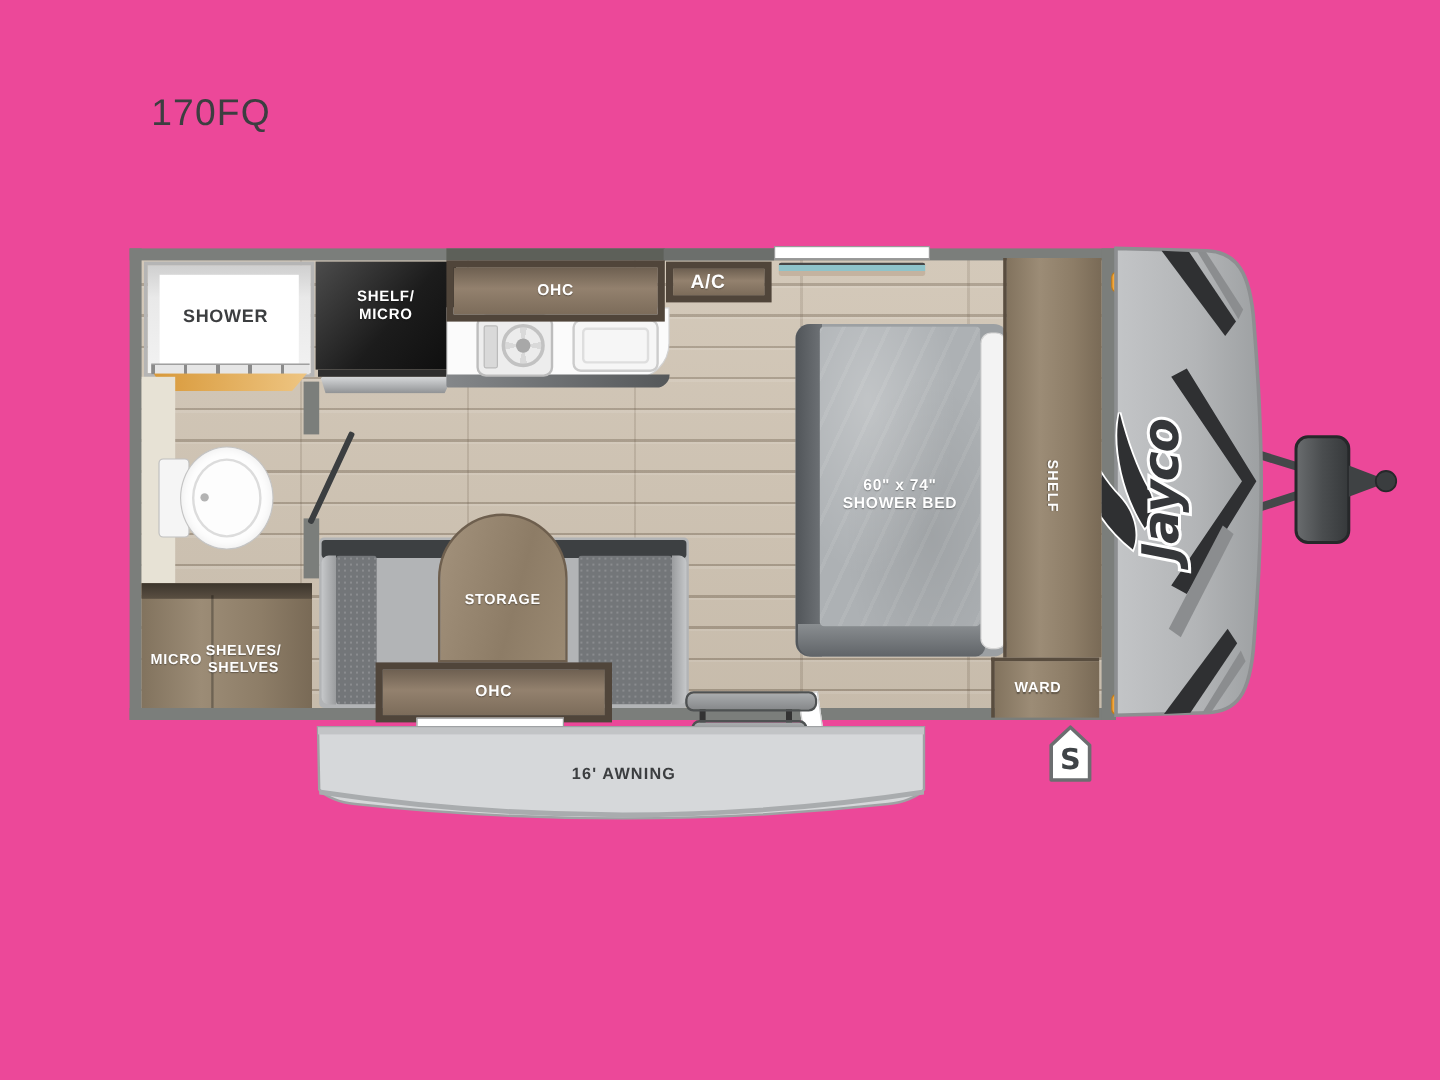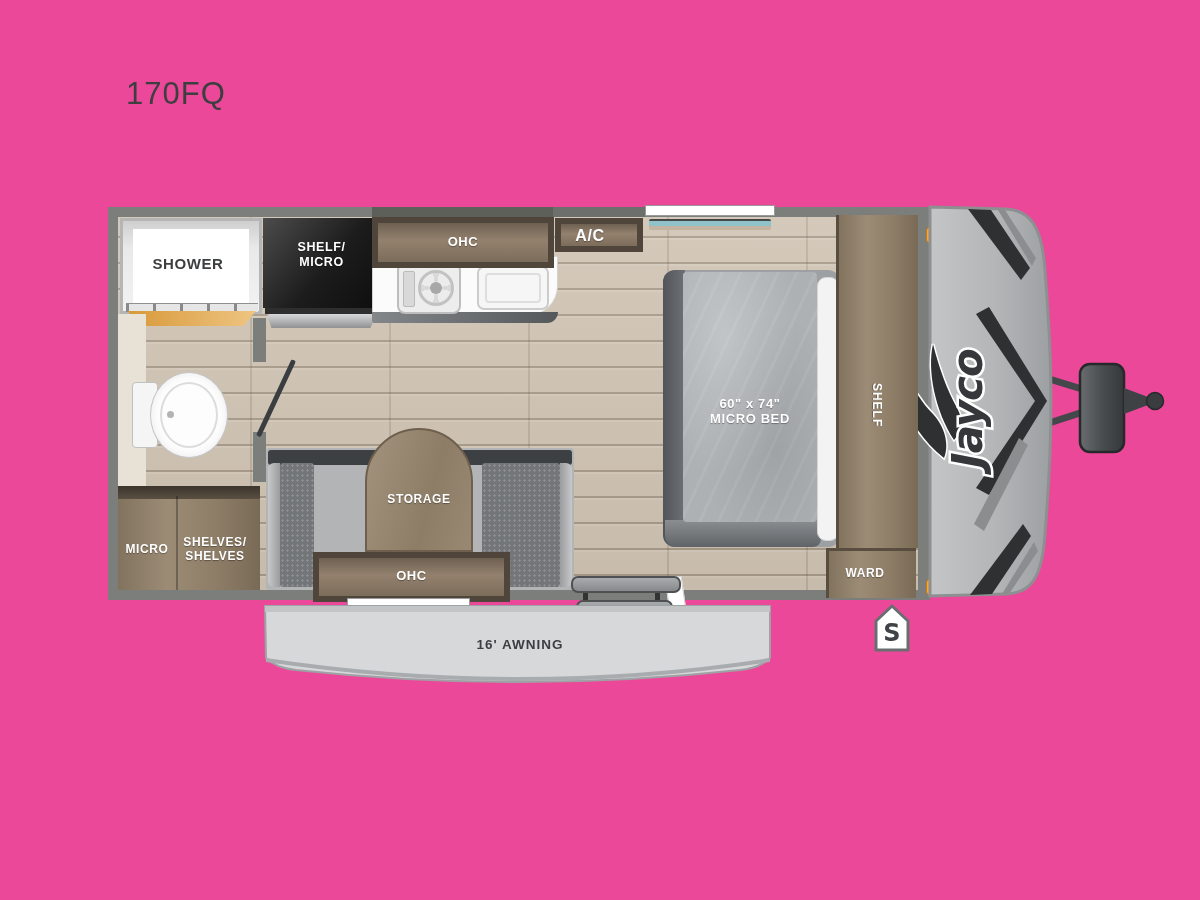--- a/index.html
+++ b/index.html
@@ -59,21 +59,21 @@
   <div class="abs" style="left:150px;top:372px;width:78px;height:86px;background:#fdfdfd;border:1px solid #c4c4c4;border-radius:50%;box-sizing:border-box;box-shadow:inset 0 0 8px rgba(0,0,0,.08);">
     <div class="abs" style="left:9px;top:9px;width:58px;height:66px;border:2px solid #dcdcdc;border-radius:50%;box-sizing:border-box;"></div>
     <div class="abs" style="left:16px;top:38px;width:7px;height:7px;background:#b3b3b3;border-radius:50%;"></div>
   </div>
 
   <div class="abs wood" style="left:118px;top:486px;width:142px;height:104px;">
     <div class="abs" style="left:0;top:0;width:142px;height:13px;background:linear-gradient(180deg,#3c352c,#5a4f42);"></div>
     <div class="abs" style="left:58px;top:10px;width:2px;height:94px;background:rgba(0,0,0,.28);"></div>
   </div>
   <div class="lbl abs" style="left:114px;top:542px;width:66px;font-size:12px;">MICRO</div>
-  <div class="lbl abs" style="left:172px;top:535px;width:86px;font-size:12px;">
+  <div class="lbl abs" style="left:160px;top:535px;width:86px;font-size:12px;">
     <span>SHELVES/</span><br><span>SHELVES</span>
   </div>
 
   <div class="abs wall" style="left:253px;top:318px;width:13px;height:44px;"></div>
   <div class="abs wall" style="left:253px;top:432px;width:13px;height:50px;"></div>
   <div class="abs" style="left:294px;top:358px;width:84px;height:4.5px;background:#3b3e40;border-radius:2px;
               transform-origin:0 50%;transform:rotate(115deg);"></div>
 
   <div class="abs" style="left:263px;top:218px;width:117px;height:90px;background:linear-gradient(130deg,#4c4c4c,#1c1c1c 55%,#0e0e0e);"></div>
   <div class="lbl abs" style="left:263px;top:240px;width:117px;font-size:12.5px;">
@@ -119,21 +119,21 @@
 
   <div class="abs" style="left:663px;top:270px;width:177px;height:277px;background:#9ca0a3;border-radius:12px;"></div>
   <div class="abs" style="left:663px;top:270px;width:22px;height:277px;background:linear-gradient(90deg,#515559,#6e7276);border-radius:12px 0 0 12px;"></div>
   <div class="abs" style="left:665px;top:520px;width:156px;height:27px;background:linear-gradient(0deg,#606468,#8a8e91);border-radius:0 0 8px 12px;"></div>
   <div class="abs" style="left:683px;top:272px;width:134px;height:250px;border-radius:4px;background:#adb1b4;
               background-image:radial-gradient(ellipse at 30% 25%,rgba(255,255,255,.25),transparent 55%),
                                radial-gradient(ellipse at 70% 70%,rgba(0,0,0,.08),transparent 55%),
                                repeating-linear-gradient(115deg,rgba(255,255,255,.07) 0 3px,transparent 3px 17px);"></div>
   <div class="abs" style="left:817px;top:277px;width:22px;height:264px;background:#f3f3f3;border:1px solid #d5d5d5;border-radius:9px;box-sizing:border-box;"></div>
   <div class="lbl abs" style="left:683px;top:396px;width:134px;font-size:13px;">
-    <span>60" x 74"</span><br><span>MICRO BED</span>
+    <span>60" x 74"</span><br><span>SHOWER BED</span>
   </div>
 
   <div class="abs wood" style="left:836px;top:215px;width:82px;height:333px;border-left:3px solid #594d3f;box-sizing:border-box;"></div>
   <div class="lbl abs" style="left:836px;top:398px;width:82px;font-size:12px;">
     <span style="display:inline-block;transform:rotate(90deg);letter-spacing:1px;">SHELF</span>
   </div>
   <div class="abs wood" style="left:826px;top:548px;width:90px;height:50px;border-top:3px solid #594d3f;border-left:3px solid #594d3f;box-sizing:border-box;"></div>
   <div class="lbl abs" style="left:826px;top:566px;width:78px;font-size:12px;">WARD</div>
 
   <div class="abs" style="left:926px;top:226px;width:11px;height:18px;background:#f6a83c;border:1px solid #c27c17;border-radius:5px;box-sizing:border-box;"></div>

